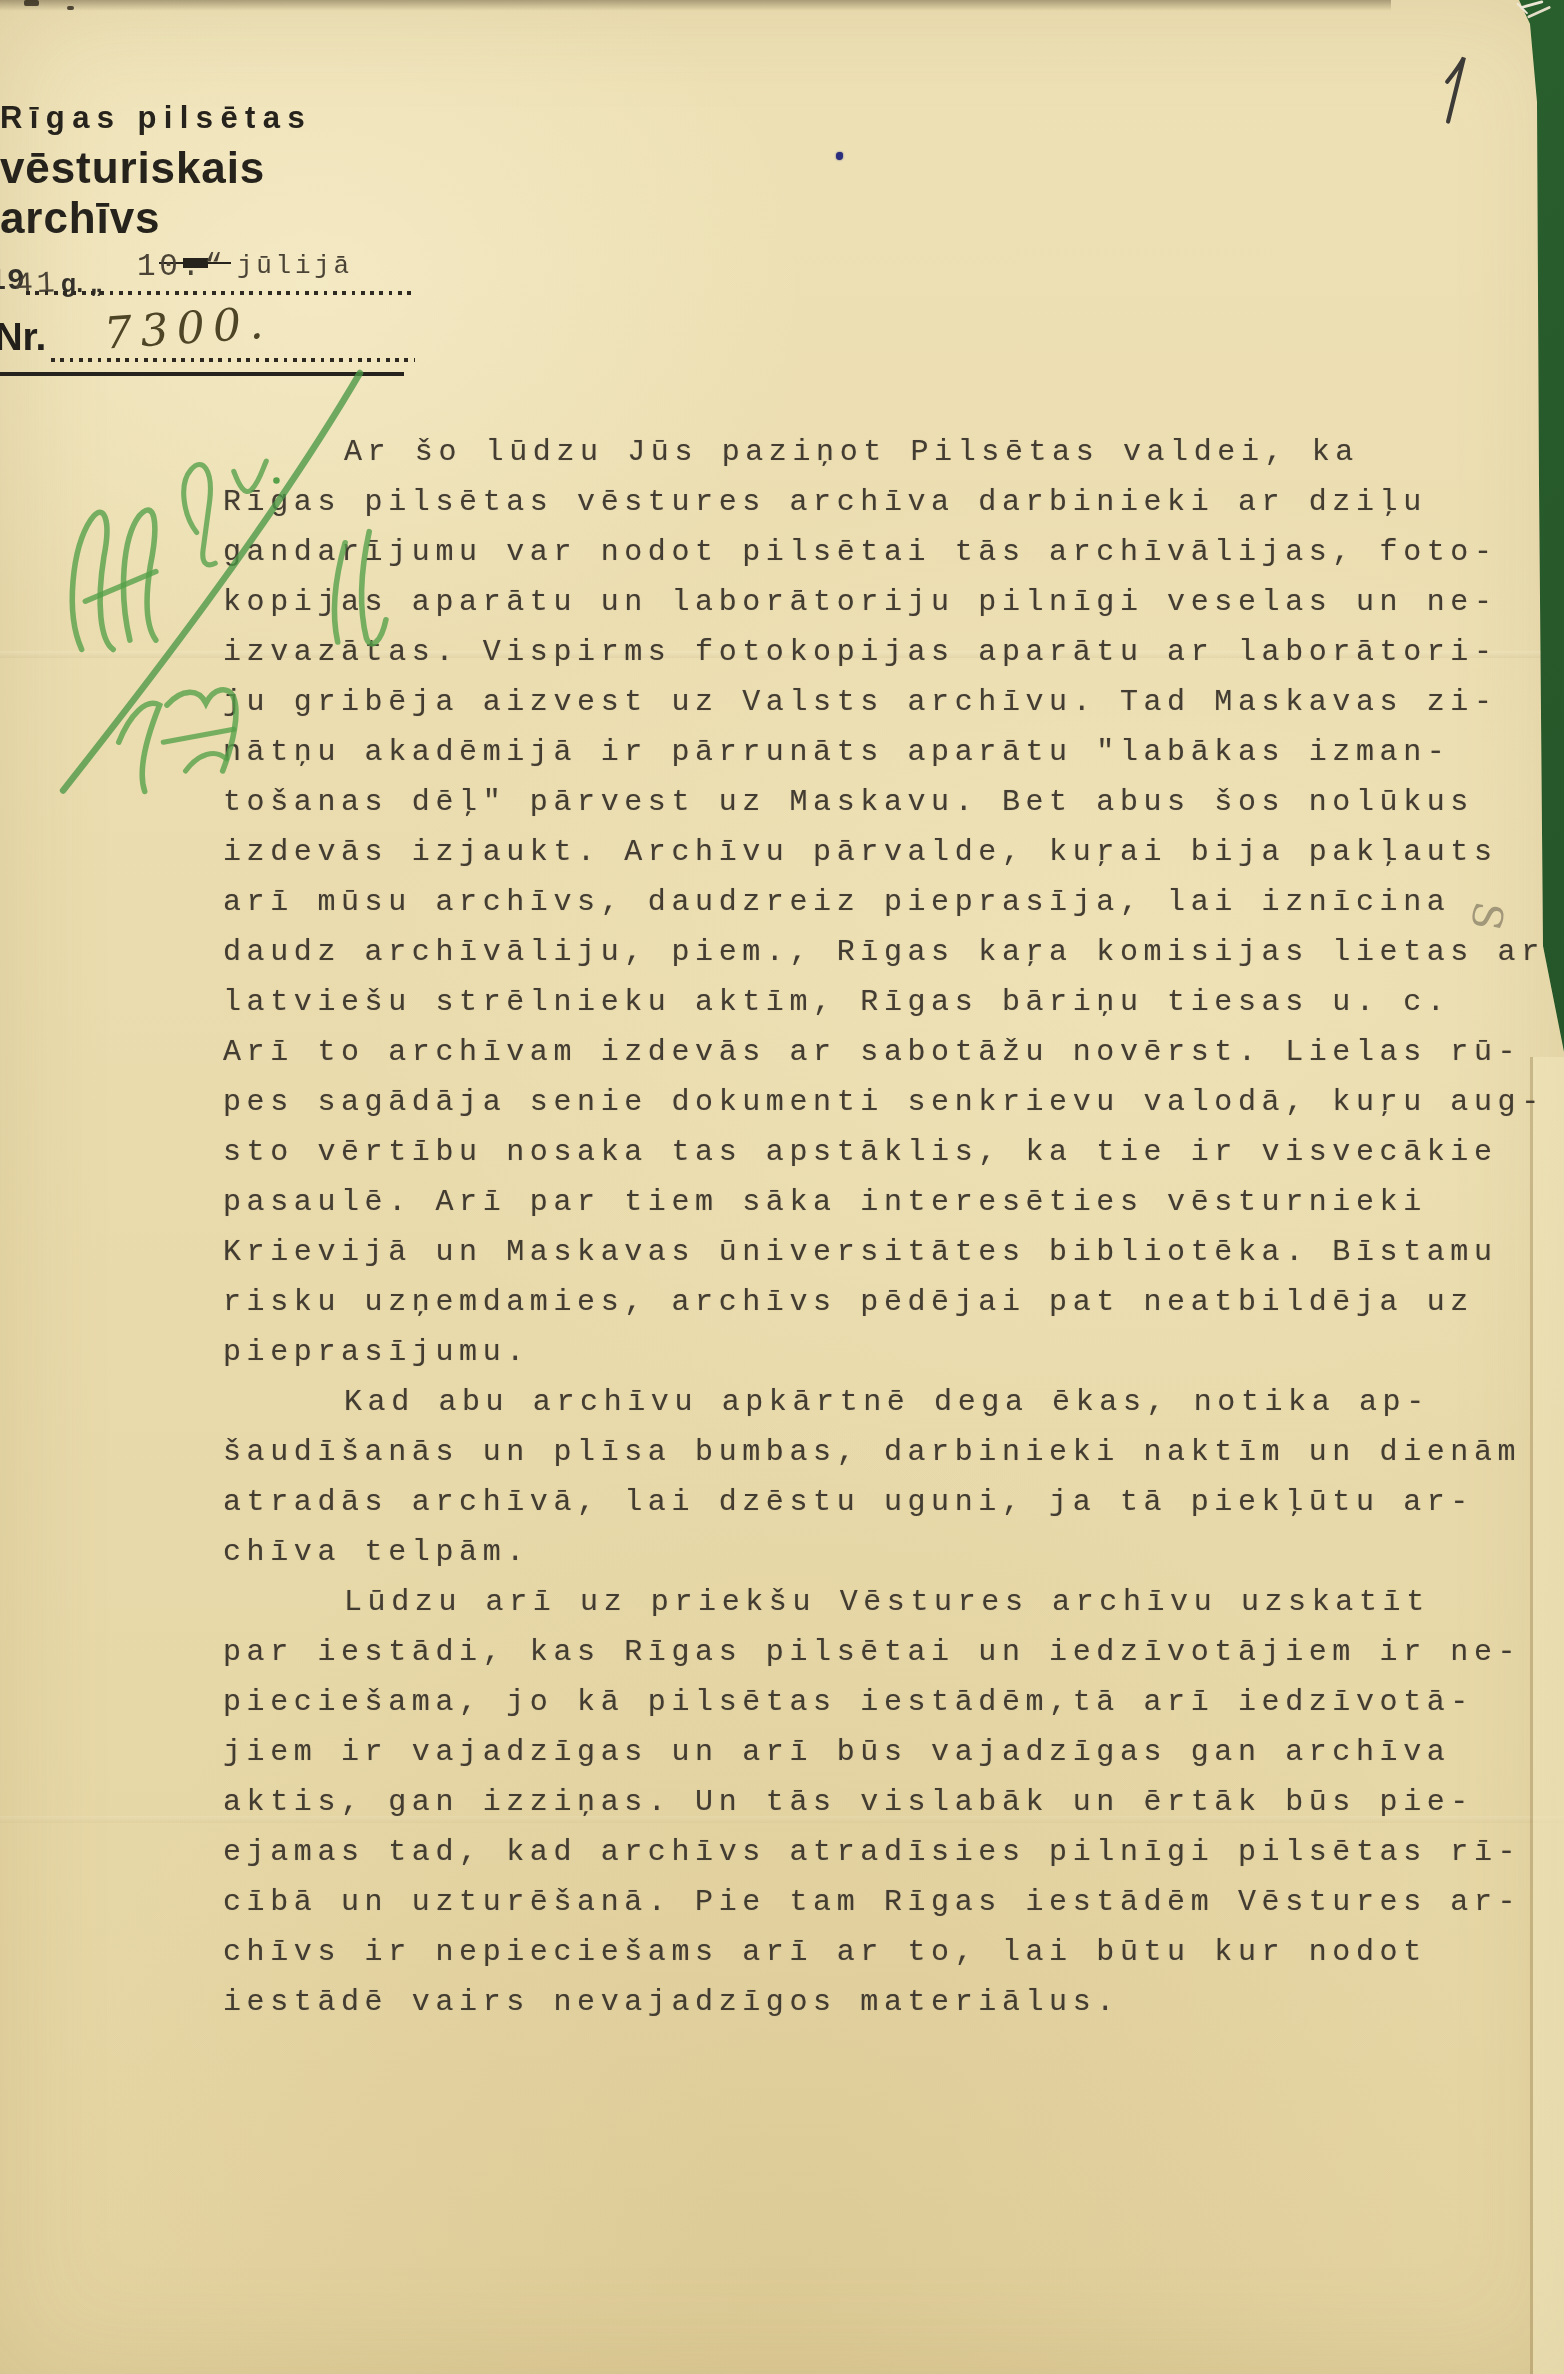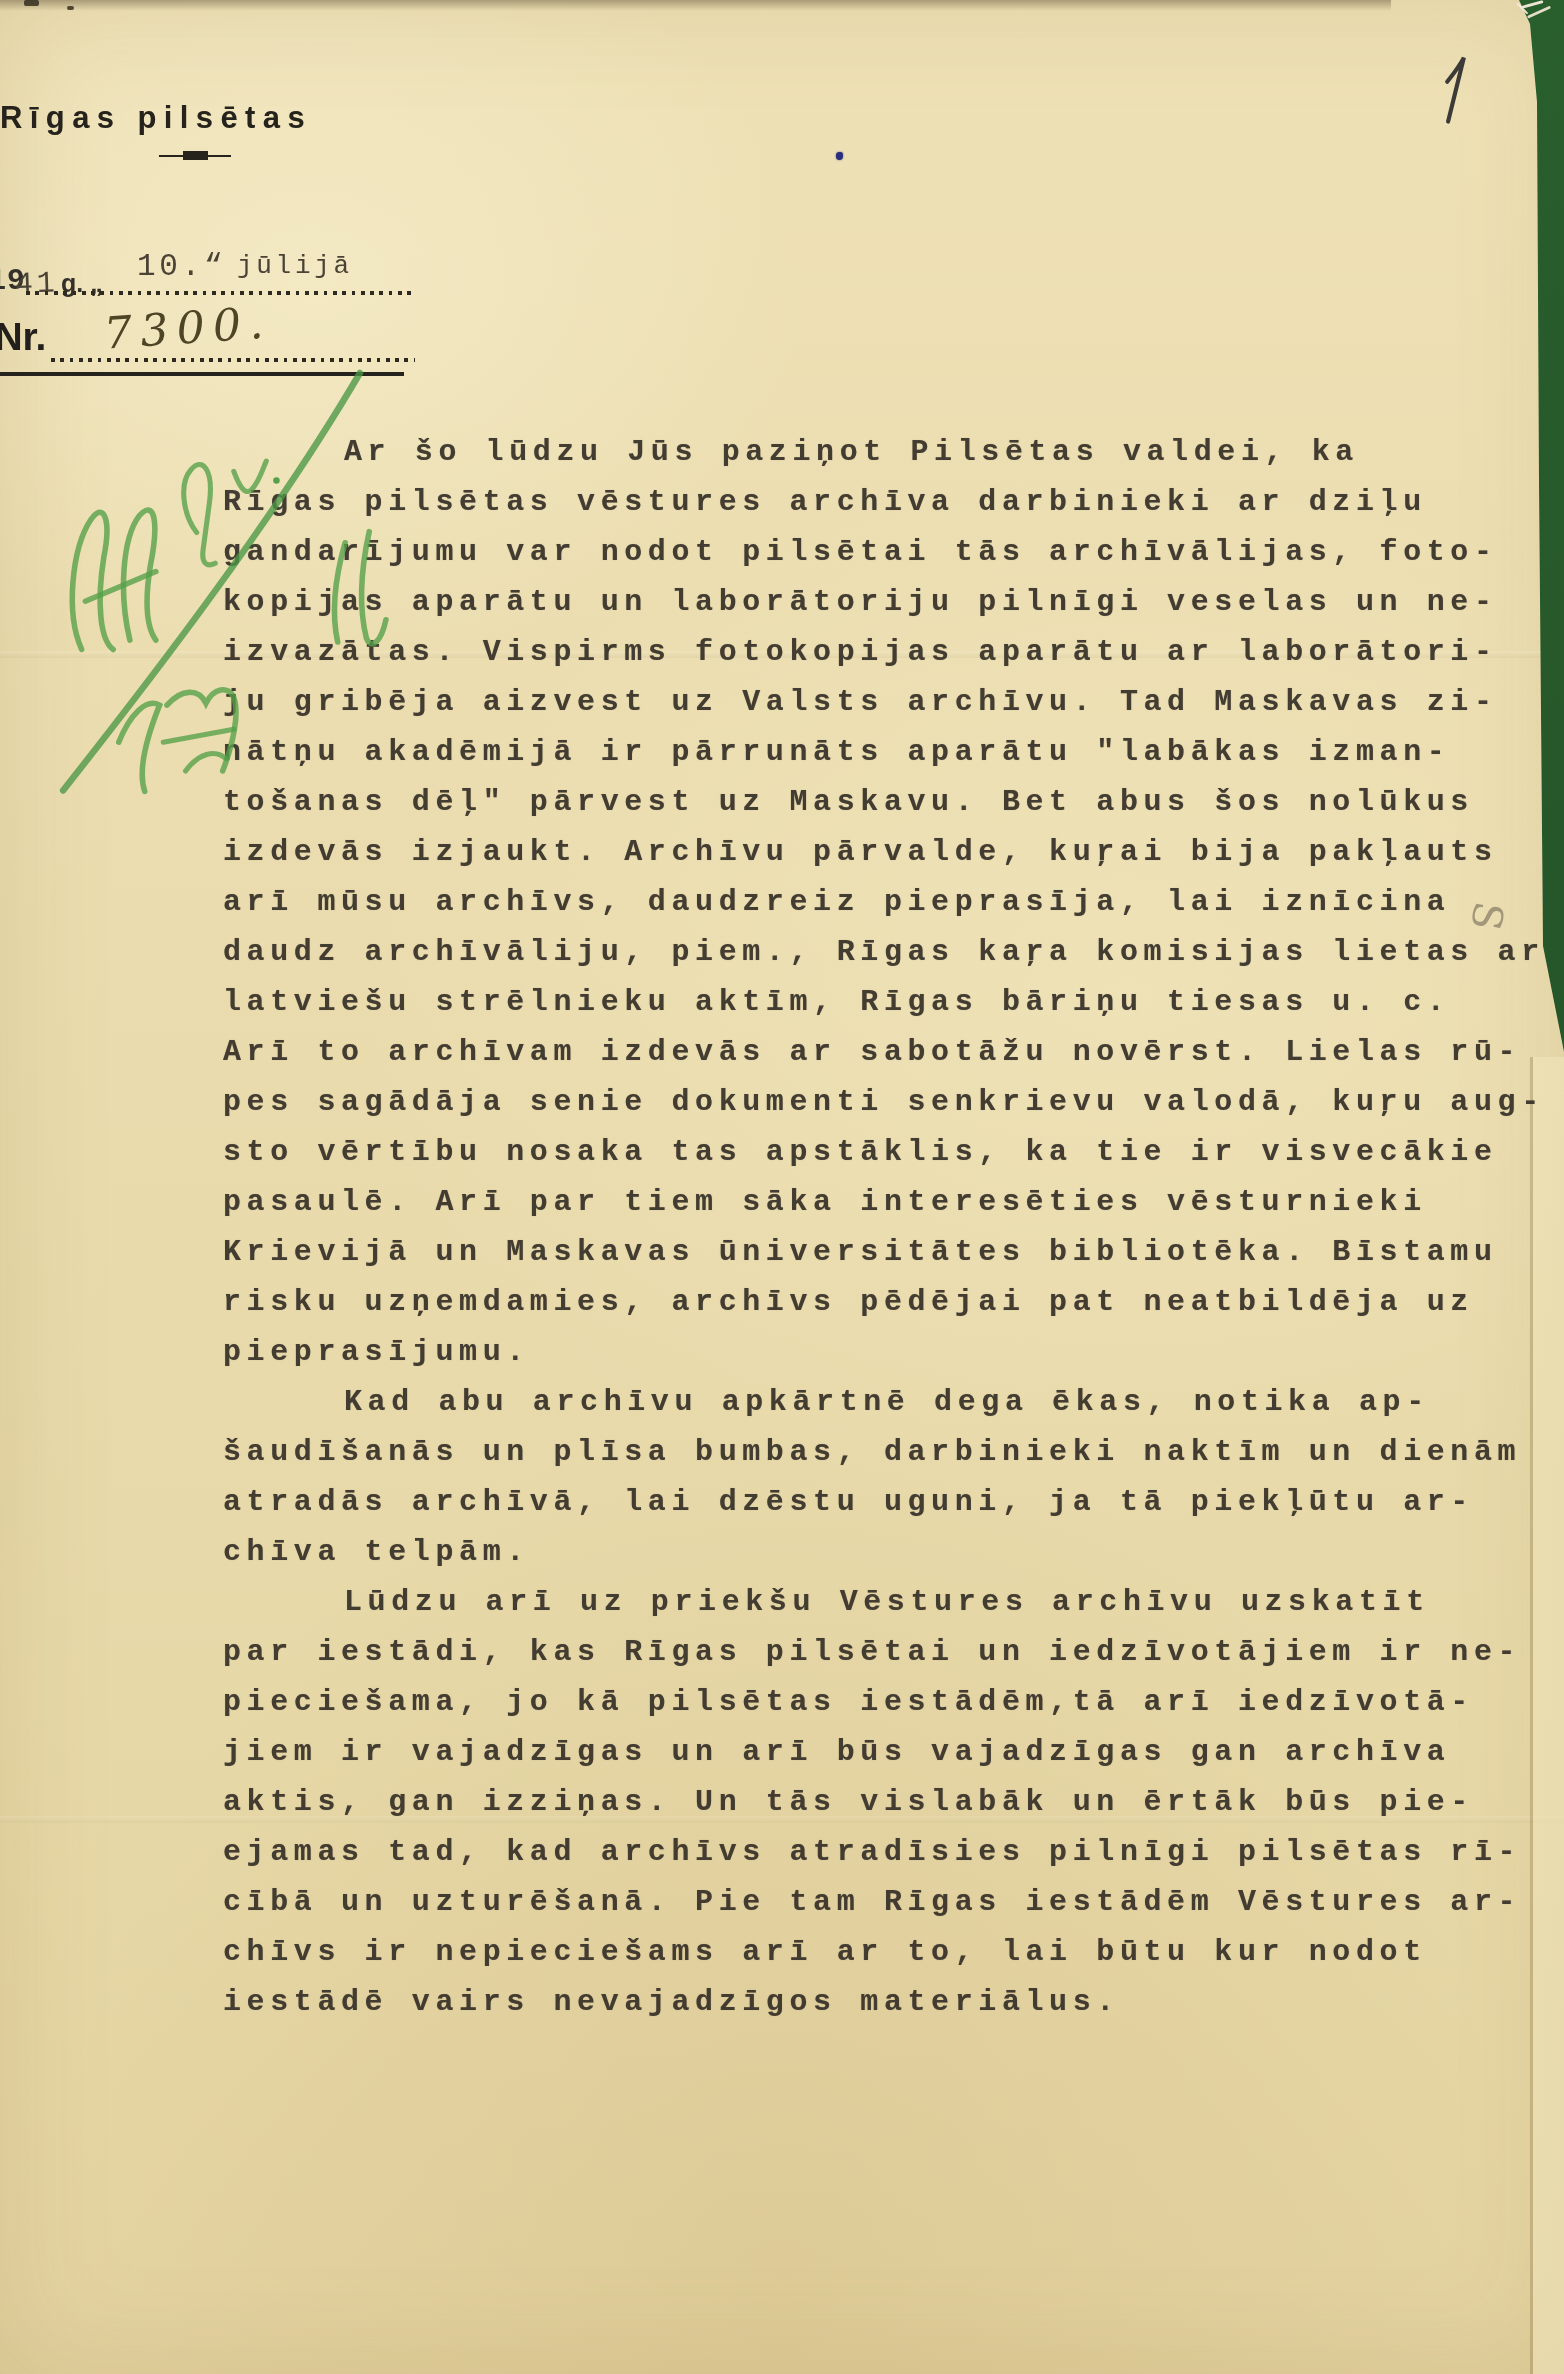--- a/index.html
+++ b/index.html
@@ -45,21 +45,21 @@
   .nr-value{position:absolute;left:104px;top:0px;font-family:"DejaVu Serif",serif;font-style:italic;
     font-size:44px;letter-spacing:8.3px;color:#4e4426;transform:rotate(-4deg);}
   .rule{position:absolute;left:0;top:372px;width:404px;height:3.7px;background:#26231e;}
   .addr{position:absolute;left:0;top:385px;width:414px;text-align:center;color:#26231d;
     font-weight:bold;font-size:25px;letter-spacing:0.9px;}
   .addr .phone{margin-top:2.8px;}
   
   .body-text{position:absolute;left:223px;top:427px;width:1326px;
     font-family:"Liberation Mono",monospace;font-size:30px;letter-spacing:5.6px;
     line-height:50px;color:rgba(58,51,42,0.92);white-space:pre;
-    text-shadow:0 0 0.9px rgba(70,60,48,0.35);font-weight:bold;}
+    text-shadow:0 0 0.9px rgba(70,60,48,0.35);}
   .tline{height:50px;}
   .tline.indent{padding-left:121px;}
   
   .overlay-svg{position:absolute;left:0;top:0;pointer-events:none;}
   .bleed-s{position:absolute;left:1473px;top:892px;font-family:"DejaVu Serif",serif;
     font-size:41px;color:rgba(100,92,76,0.55);transform:rotate(100deg);}
   .blue-dot{position:absolute;left:836px;top:152px;width:7.4px;height:8.3px;border-radius:50% 40% 55% 50%;
     background:#2a2e7c;box-shadow:0 0 1.9px rgba(42,46,124,0.8);}
 </style>
 </head>
@@ -70,20 +70,21 @@
   <div class="paper">
     <div class="top-shadow"></div>
     <div class="crease-h" style="top:651px;"></div>
     <div class="crease-h" style="top:1816px;opacity:.4;"></div>
     <div class="sheet-edge"></div>
     <div class="speck" style="left:24px;top:0;width:15px;height:5.6px;"></div>
     <div class="speck" style="left:67px;top:5.6px;width:7.4px;height:4.6px;"></div>
 
     <div class="letterhead">
       <div class="org1">Rīgas pilsētas</div>
+      <div class="org2">vēsturiskais archīvs</div>
       <div class="divider">
         <div class="dline"></div>
           <div class="dblock"></div>
       </div>
     </div>
 
     <div class="dateline">
       <span class="printed p19">19</span>
       <span class="typed t41">41</span>
       <span class="printed pge">g. „</span>

